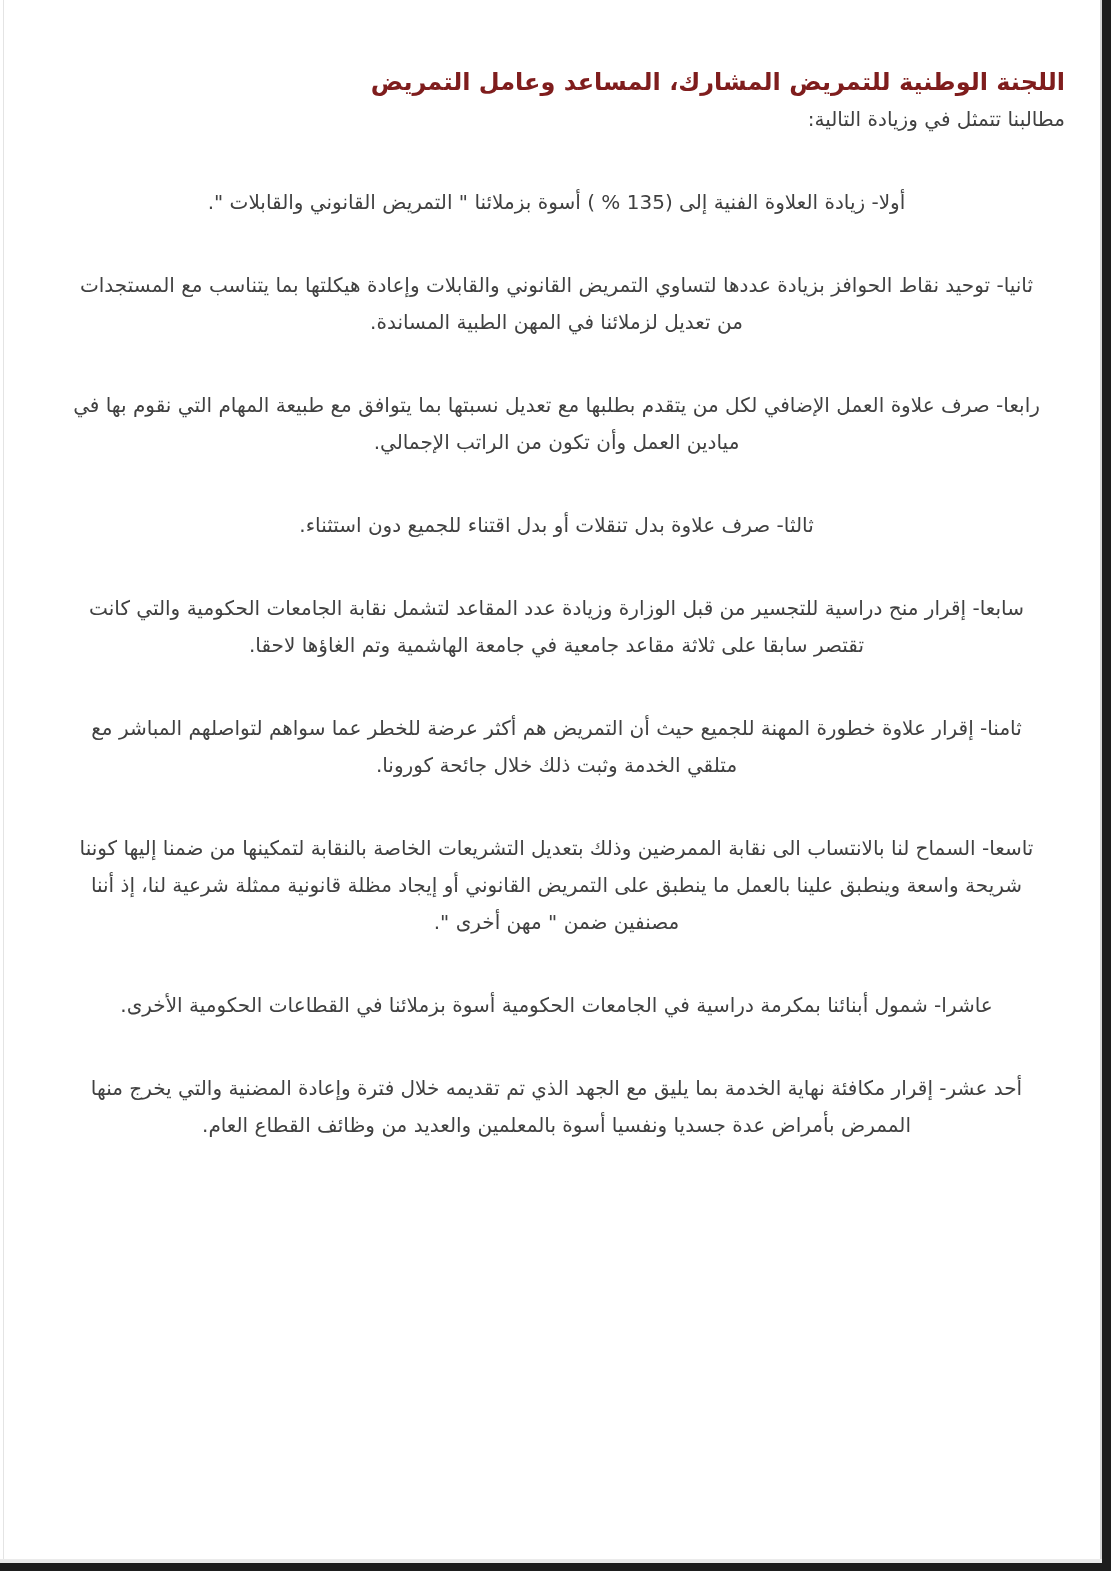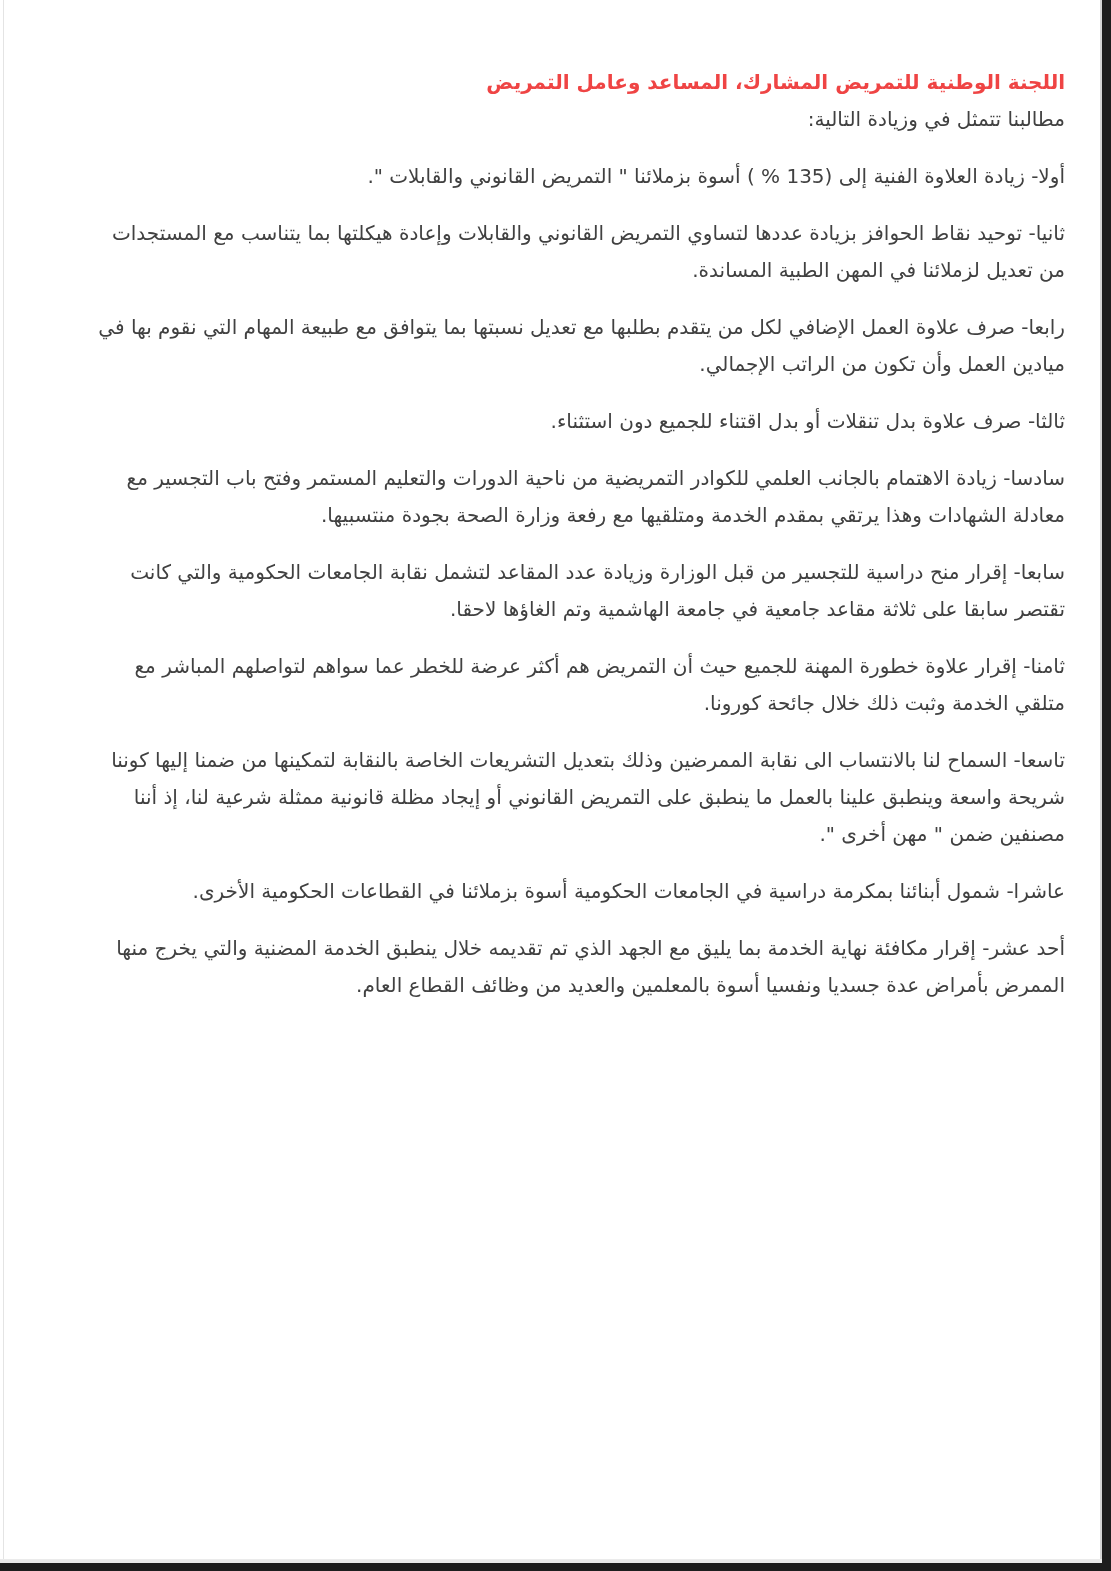--- a/index.html
+++ b/index.html
@@ -53,33 +53,33 @@
     left: 48px;
     direction: rtl;
     font-size: 20px;
     line-height: 37px;
   }
   .doc-header {
     text-align: right;
   }
   .doc-title {
     margin: 0;
-    font-size: 20px;
+    font-size: 24px;
     font-weight: 700;
     line-height: 37px;
-    color: #ef4444;
+    color: #7f1d1d;
   }
   .doc-subtitle {
     margin: 0;
     font-weight: 400;
     line-height: 37px;
   }
   .demand {
-    margin: 20px 0 0 0;
-    text-align: right;
+    margin: 46px 0 0 0;
+    text-align: center;
     white-space: pre-line;   
     line-height: 37px;
   }
 </style>
 </head>
 <body>
 
 <div class="edge-left-line"></div>
 <div class="edge-right-gray"></div>
 <div class="edge-bottom-gray"></div>
@@ -91,25 +91,23 @@
     <h1 class="doc-title">اللجنة الوطنية  للتمريض المشارك، المساعد وعامل التمريض</h1>
     <p class="doc-subtitle">مطالبنا تتمثل في وزيادة التالية:</p>
   </div>
 
   <p class="demand">أولا- زيادة العلاوة الفنية إلى (135 % ) أسوة بزملائنا " التمريض القانوني والقابلات ".</p>
   <p class="demand">ثانيا- توحيد نقاط الحوافز بزيادة عددها لتساوي التمريض القانوني والقابلات وإعادة هيكلتها بما يتناسب مع المستجدات
 من تعديل لزملائنا في المهن الطبية المساندة.</p>
   <p class="demand">رابعا- صرف علاوة العمل الإضافي لكل من يتقدم بطلبها مع تعديل نسبتها بما يتوافق مع طبيعة المهام التي نقوم بها في
 ميادين العمل وأن تكون من الراتب الإجمالي.</p>
   <p class="demand">ثالثا- صرف علاوة بدل تنقلات أو بدل اقتناء للجميع دون استثناء.</p>
-  <p class="demand">سادسا- زيادة الاهتمام بالجانب العلمي للكوادر التمريضية من ناحية الدورات والتعليم المستمر وفتح باب التجسير مع
-معادلة الشهادات وهذا يرتقي بمقدم الخدمة ومتلقيها مع رفعة وزارة الصحة بجودة منتسبيها.</p>
   <p class="demand">سابعا- إقرار منح دراسية للتجسير من قبل الوزارة وزيادة عدد المقاعد لتشمل نقابة الجامعات الحكومية والتي كانت
 تقتصر سابقا على ثلاثة مقاعد جامعية في جامعة الهاشمية وتم الغاؤها لاحقا.</p>
   <p class="demand">ثامنا- إقرار علاوة خطورة المهنة للجميع حيث أن التمريض هم أكثر عرضة للخطر عما سواهم لتواصلهم المباشر مع
 متلقي الخدمة وثبت ذلك خلال جائحة كورونا.</p>
   <p class="demand">تاسعا- السماح لنا بالانتساب الى نقابة الممرضين وذلك بتعديل التشريعات الخاصة بالنقابة لتمكينها من ضمنا إليها كوننا
 شريحة واسعة وينطبق علينا بالعمل ما ينطبق على التمريض القانوني أو إيجاد مظلة قانونية ممثلة شرعية لنا، إذ أننا
 مصنفين ضمن " مهن أخرى ".</p>
   <p class="demand">عاشرا- شمول أبنائنا بمكرمة دراسية في الجامعات الحكومية أسوة بزملائنا في القطاعات الحكومية الأخرى.</p>
-  <p class="demand">أحد عشر- إقرار مكافئة نهاية الخدمة بما يليق مع الجهد الذي تم تقديمه خلال ينطبق الخدمة المضنية والتي يخرج منها
+  <p class="demand">أحد عشر- إقرار مكافئة نهاية الخدمة بما يليق مع الجهد الذي تم تقديمه خلال فترة وإعادة المضنية والتي يخرج منها
 الممرض بأمراض عدة جسديا ونفسيا أسوة بالمعلمين والعديد من وظائف القطاع العام.</p>
 </div>
 
 </body></html>

